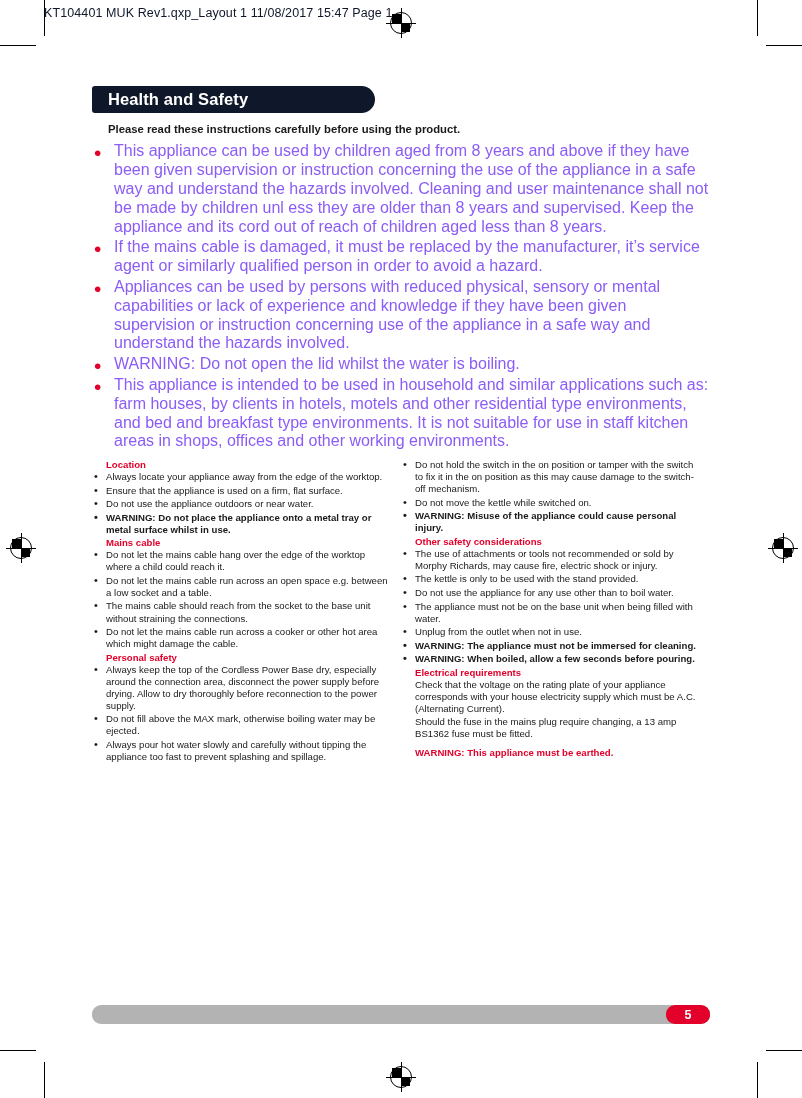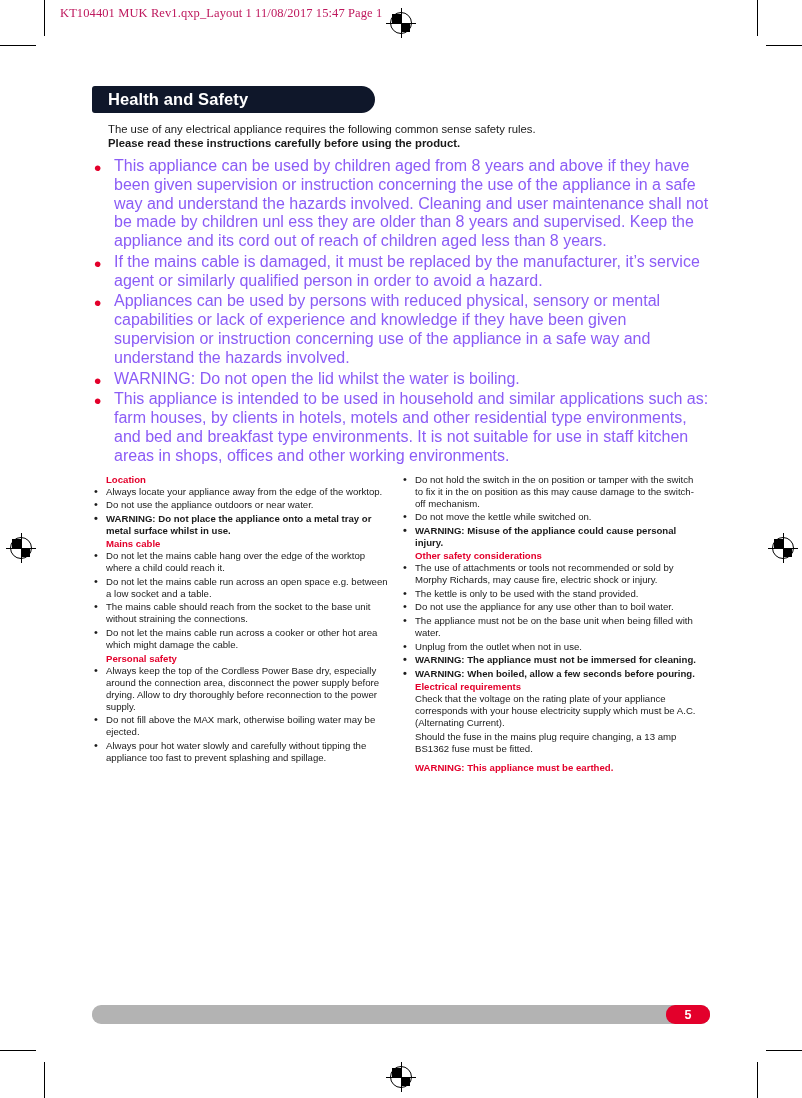--- a/index.html
+++ b/index.html
@@ -21,23 +21,23 @@
   .reg:before, .reg:after{
     content:""; position:absolute; background:#000;
   }
   .reg:before{ left:50%; top:-5px; width:1px; height:30px; margin-left:-0.5px;}
   .reg:after{ top:50%; left:-5px; height:1px; width:30px; margin-top:-0.5px;}
   .reg .q1,.reg .q2{ position:absolute; width:9px; height:9px; background:#000;}
   .reg .q1{ left:1px; top:1px; }
   .reg .q2{ right:1px; bottom:1px; }
 
   .slugline {
-    position:absolute; top:6px; left:60px;
-    font-family:Liberation Serif, serif;
-    font-size:12.5px; color:#be185d; letter-spacing:0.1px;
+    position:absolute; top:6px; left:44px;
+    font-family:Liberation Sans, sans-serif;
+    font-size:12.5px; color:#0f172a; letter-spacing:0.1px;
     white-space:nowrap;
   }
 
   
   .page {
     position:absolute;
     left:92px; top:86px; width:618px;
   }
 
   .section-tag {
@@ -146,38 +146,38 @@
 
 <div class="slugline">KT104401 MUK Rev1.qxp_Layout 1  11/08/2017  15:47  Page 1</div>
 
 <div class="page">
 
   <div class="section-tag">
     <span>Health and Safety</span>
   </div>
 
   <div class="intro">
-    <div>The use of any electrical appliance requires the following common sense safety rules.</div>
     <div class="bold">Please read these instructions carefully before using the product.</div>
   </div>
 
   <ul class="main-list">
     <li>This appliance can be used by children aged from 8 years and above    if they have been given supervision or instruction concerning the use of the appliance in a safe way and understand the hazards involved. Cleaning and user maintenance shall not be made by children unl  ess they are older than 8 years and supervised. Keep the appliance and its cord out of reach of children aged less than 8 years.</li>
     <li>If the mains cable is damaged, it must be replaced by the manufacturer, it’s service agent or similarly qualified person in order to avoid a hazard.</li>
     <li>Appliances can be used by persons with reduced physical, sensory or mental capabilities or lack of experience and knowledge if they have been given supervision or instruction concerning use of the appliance in a safe way and understand the hazards involved.</li>
     <li>WARNING: Do not open the lid whilst the water is boiling.</li>
     <li>This appliance is intended to be used in household and similar applications such as: farm houses, by clients in hotels, motels and other residential type environments, and bed and breakfast type environments. It is not suitable for use in staff kitchen areas in shops, offices and other working environments.</li>
   </ul>
 
   <div class="cols">
 
     <div class="col">
       <div class="sub-head">Location</div>
       <ul class="small-list">
         <li>Always locate your appliance away from the edge of the worktop.</li>
+        <li>Ensure that the appliance is used on a firm, flat surface.</li>
         <li>Do not use the appliance outdoors or near water.</li>
         <li class="bold">WARNING: Do not place the appliance onto a metal tray or metal surface whilst in use.</li>
       </ul>
 
       <div class="sub-head">Mains cable</div>
       <ul class="small-list">
         <li>Do not let the mains cable hang over the edge of the worktop where a child could reach it.</li>
         <li>Do not let the mains cable run across an open space e.g. between a low socket and a table.</li>
         <li>The mains cable should reach from the socket to the base unit without straining the connections.</li>
         <li>Do not let the mains cable run across a cooker or other hot area which might damage the cable.</li>

